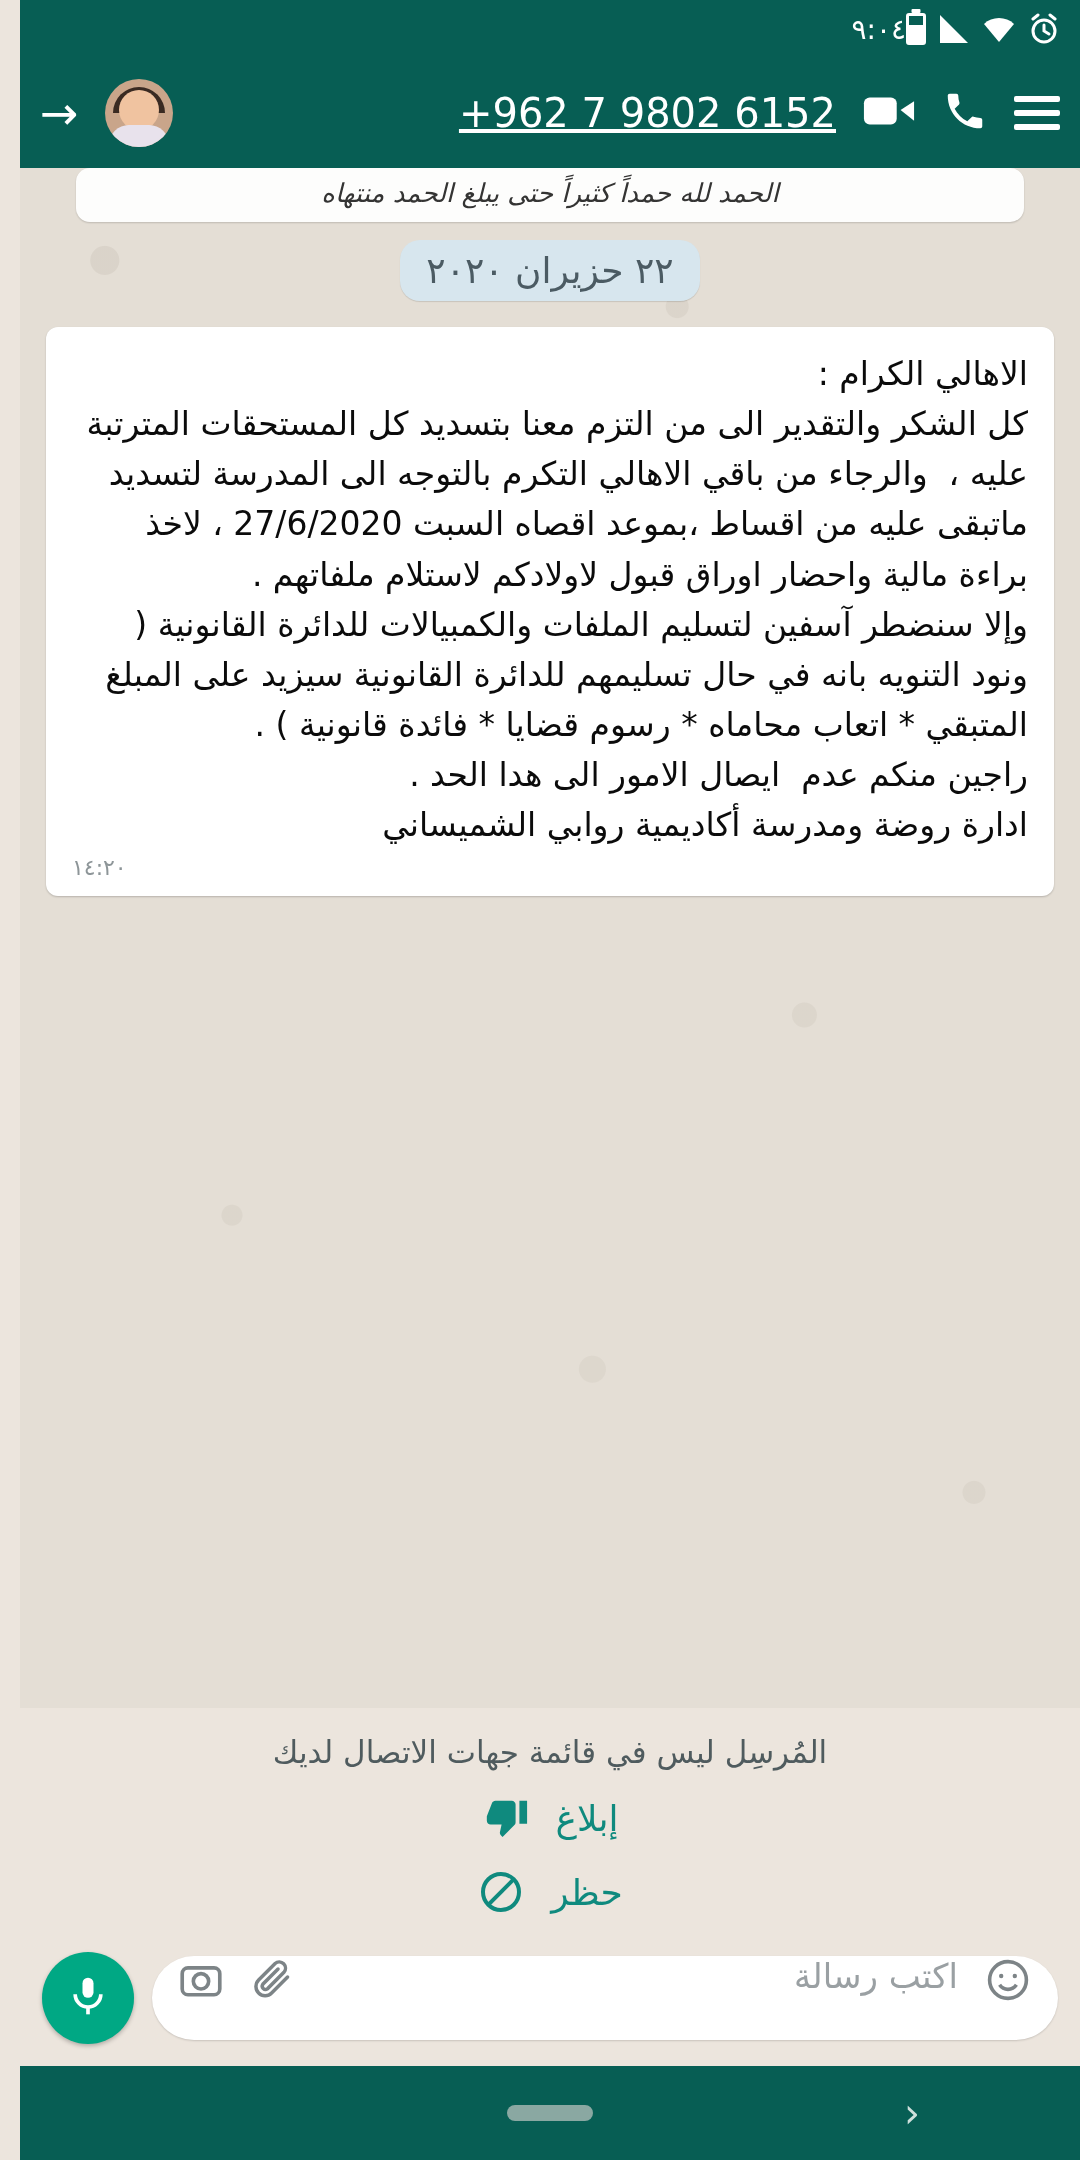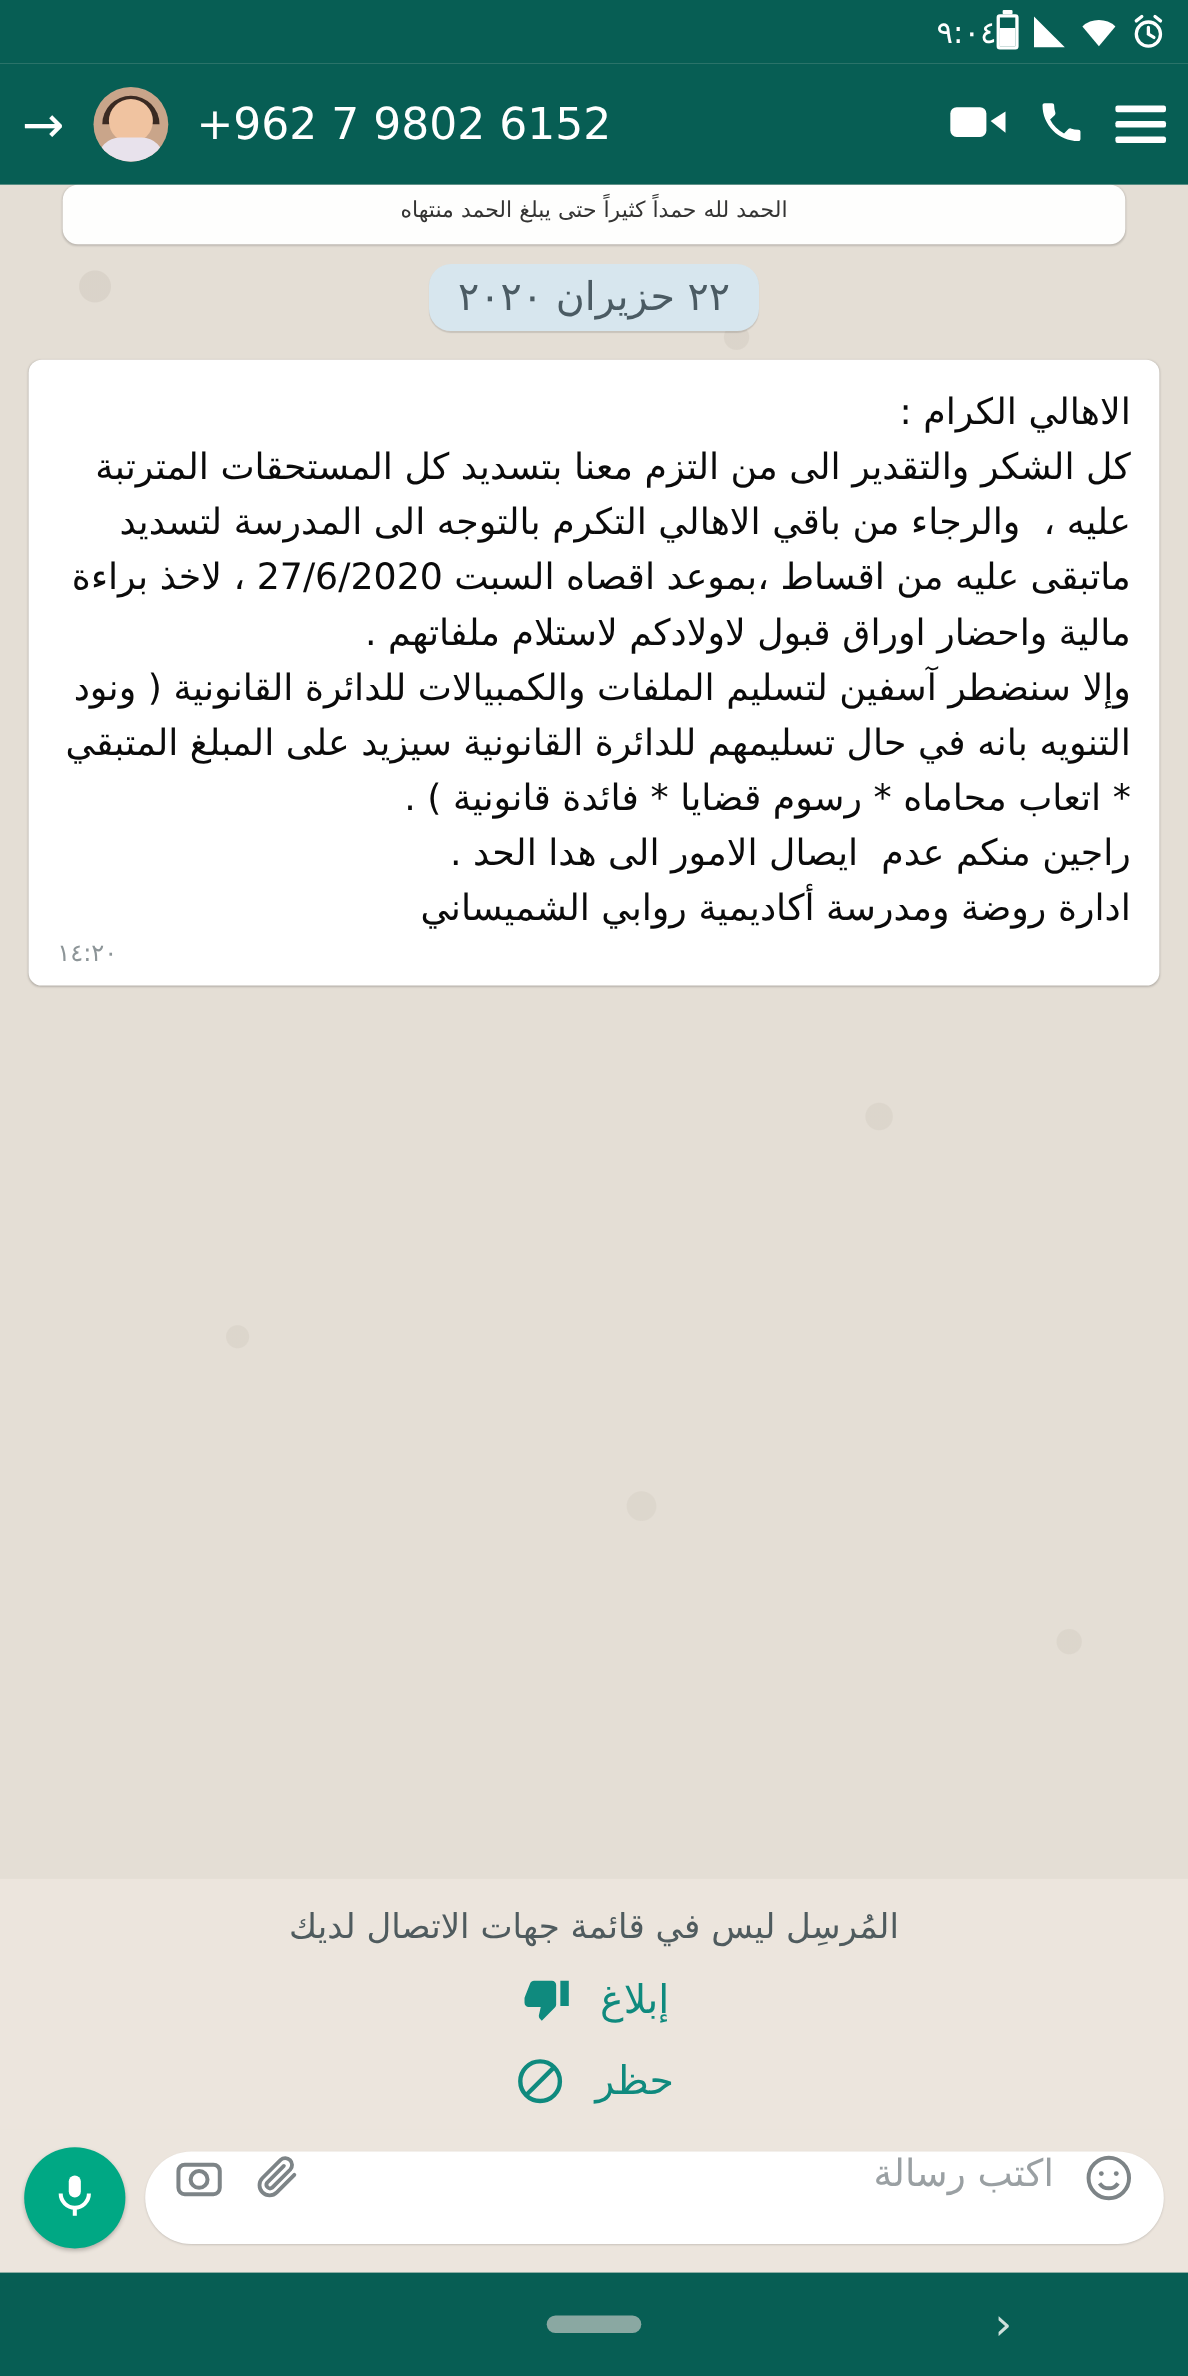--- a/index.html
+++ b/index.html
@@ -11,20 +11,21 @@
 
   #screen {
     position: relative;
     width: 1080px;
     height: 2160px;
     overflow: hidden;
     font-family: "DejaVu Sans", "Liberation Sans", sans-serif;
     background: #ece5dd;
     display: flex;
     flex-direction: column;
+    padding-left: 20px;
   }
 
   
   .statusbar {
     height: 58px;
     background: #075E54;
     color: #ffffff;
     display: flex;
     align-items: center;
     padding: 0 20px;
@@ -79,25 +80,26 @@
     background: #075E54;
     color: #fff;
     display: flex;
     align-items: center;
     padding: 0 20px;
     gap: 26px;
     flex: none;
   }
   .appbar .title {
     flex: 1;
-    text-align: left;
+    text-align: right;
     font-size: 40px;
     direction: ltr;
     white-space: nowrap;
     overflow: hidden;
+    text-decoration: underline;
   }
   .avatar {
     width: 68px; height: 68px;
     border-radius: 50%;
     overflow: hidden;
     flex: none;
     background: #c9a58a;
     position: relative;
   }
   .avatar .face {
@@ -164,26 +166,27 @@
     padding: 0 26px;
     height: 100%;
   }
   .prev-bubble {
     margin: 0 auto;
     width: 94%;
     background: #fff;
     border-radius: 14px;
     box-shadow: 0 1px 2px rgba(0,0,0,.18);
     padding: 10px 22px 14px;
-    font-size: 20px;
+    font-size: 26px;
     color: #2b2b2b;
     text-align: center;
     height: 54px;
     overflow: hidden;
     opacity: .95;
+    font-style: italic;
   }
   .date-chip-wrap { text-align: center; margin-top: 18px; }
   .date-chip {
     display: inline-block;
     background: #d7e6ee;
     color: #4b5b63;
     border-radius: 20px;
     padding: 10px 26px;
     font-size: 36px;
     box-shadow: 0 1px 1px rgba(0,0,0,.12);

